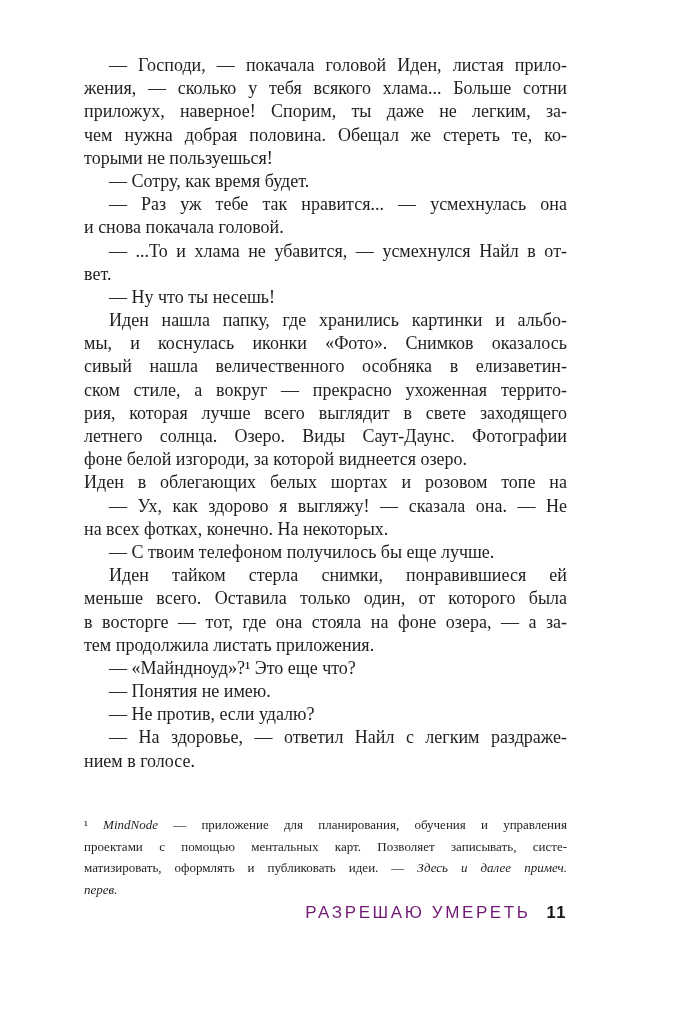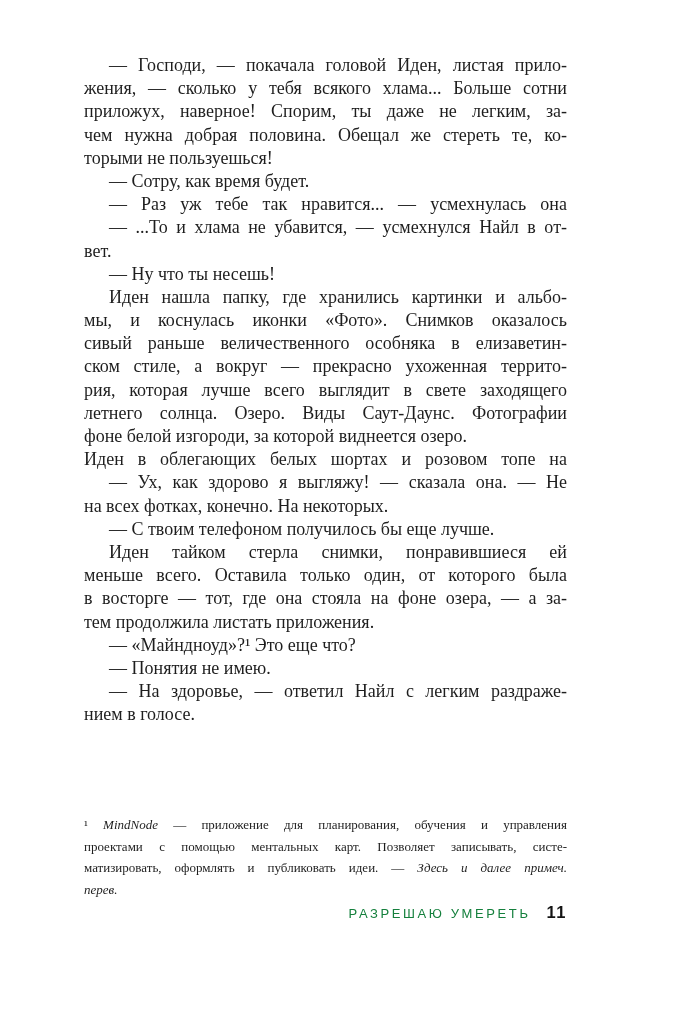--- a/index.html
+++ b/index.html
@@ -53,23 +53,23 @@
   .footer {
     position: absolute;
     left: 84px;
     top: 903px;
     width: 483px;
     text-align: right;
     white-space: nowrap;
     font-family: "Liberation Sans", sans-serif;
   }
   .runtitle {
-    font-size: 13px;
+    font-size: 17px;
     letter-spacing: 2.6px;
-    color: #15803d;
+    color: #701a75;
   }
   .pagenum {
     font-size: 16.5px;
     font-weight: 700;
     letter-spacing: 1.5px;
     color: #141414;
     margin-left: 16px;
     text-align: center;
   }
 </style>
@@ -83,32 +83,33 @@
         <div class="line just"><span>жения, — сколько у тебя всякого хлама... Больше сотни</span></div>
         <div class="line just"><span>приложух, наверное! Спорим, ты даже не легким, за-</span></div>
         <div class="line just"><span>чем нужна добрая половина. Обещал же стереть те, ко-</span></div>
         <div class="line"><span>торыми не пользуешься!</span></div>
       </div>
       <div>
         <div class="line indent"><span>— Сотру, как время будет.</span></div>
       </div>
       <div>
         <div class="line just indent"><span>— Раз уж тебе так нравится... — усмехнулась она</span></div>
+        <div class="line"><span>и снова покачала головой.</span></div>
       </div>
       <div>
         <div class="line just indent"><span>— ...То и хлама не убавится, — усмехнулся Найл в от-</span></div>
         <div class="line"><span>вет.</span></div>
       </div>
       <div>
         <div class="line indent"><span>— Ну что ты несешь!</span></div>
       </div>
       <div>
         <div class="line just indent"><span>Иден нашла папку, где хранились картинки и альбо-</span></div>
         <div class="line just"><span>мы, и коснулась иконки «Фото». Снимков оказалось</span></div>
-        <div class="line just"><span>сивый раньше величественного особняка в елизаветин-</span></div>
+        <div class="line just"><span>сивый нашла величественного особняка в елизаветин-</span></div>
         <div class="line just"><span>ском стиле, а вокруг — прекрасно ухоженная террито-</span></div>
         <div class="line just"><span>рия, которая лучше всего выглядит в свете заходящего</span></div>
         <div class="line just"><span>летнего солнца. Озеро. Виды Саут-Даунс. Фотографии</span></div>
         <div class="line"><span>фоне белой изгороди, за которой виднеется озеро.</span></div>
         <div class="line just"><span>Иден в облегающих белых шортах и розовом топе на</span></div>
       </div>
       <div>
         <div class="line just indent"><span>— Ух, как здорово я выгляжу! — сказала она. — Не</span></div>
         <div class="line"><span>на всех фотках, конечно. На некоторых.</span></div>
       </div>
@@ -121,20 +122,23 @@
         <div class="line just"><span>в восторге — тот, где она стояла на фоне озера, — а за-</span></div>
         <div class="line"><span>тем продолжила листать приложения.</span></div>
       </div>
       <div>
         <div class="line indent"><span>— «Майндноуд»?¹ Это еще что?</span></div>
       </div>
       <div>
         <div class="line indent"><span>— Понятия не имею.</span></div>
       </div>
       <div>
+        <div class="line indent"><span>— Не против, если удалю?</span></div>
+      </div>
+      <div>
         <div class="line just indent"><span>— На здоровье, — ответил Найл с легким раздраже-</span></div>
         <div class="line"><span>нием в голосе.</span></div>
       </div>
     </div>
   <div class="footnote" id="footnote">
       <div class="line just"><span>¹ </span><span class="it">MindNode</span><span> — приложение для планирования, обучения и управления</span></div>
       <div class="line just"><span>проектами с помощью ментальных карт. Позволяет записывать, систе-</span></div>
       <div class="line just"><span>матизировать, оформлять и публиковать идеи. — </span><span class="it">Здесь и далее примеч.</span></div>
       <div class="line"><span class="it">перев.</span></div>
     </div>

